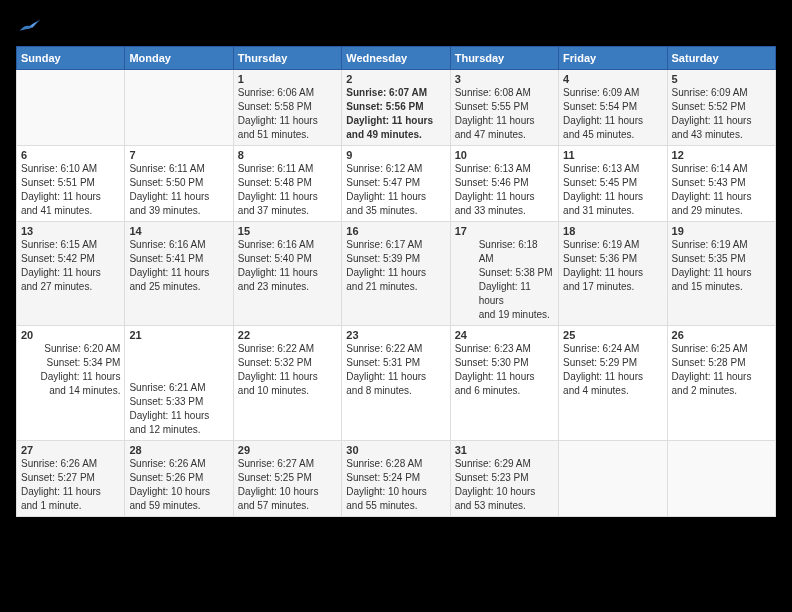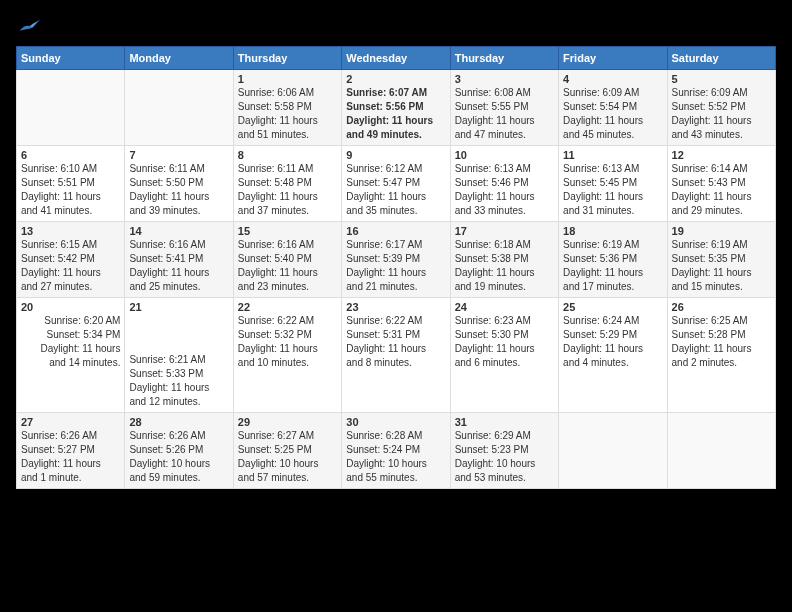--- a/index.html
+++ b/index.html
@@ -256,21 +256,21 @@
           </td>
           <td>
             <span class="day-num">16</span>
             <div class="day-info" style="white-space: pre-line;">Sunrise: 6:17 AM
 Sunset: 5:39 PM
 Daylight: 11 hours
 and 21 minutes.</div>
           </td>
           <td>
             <span class="day-num">17</span>
-            <div class="day-info" style="white-space: pre-line;">Sunrise: 6:18 AM
+            <div class="day-info" style="white-space: pre-line; margin-left: 24px;">Sunrise: 6:18 AM
 Sunset: 5:38 PM
 Daylight: 11 hours
 and 19 minutes.</div>
           </td>
           <td>
             <span class="day-num">18</span>
             <div class="day-info" style="white-space: pre-line;">Sunrise: 6:19 AM
 Sunset: 5:36 PM
 Daylight: 11 hours
 and 17 minutes.</div>

